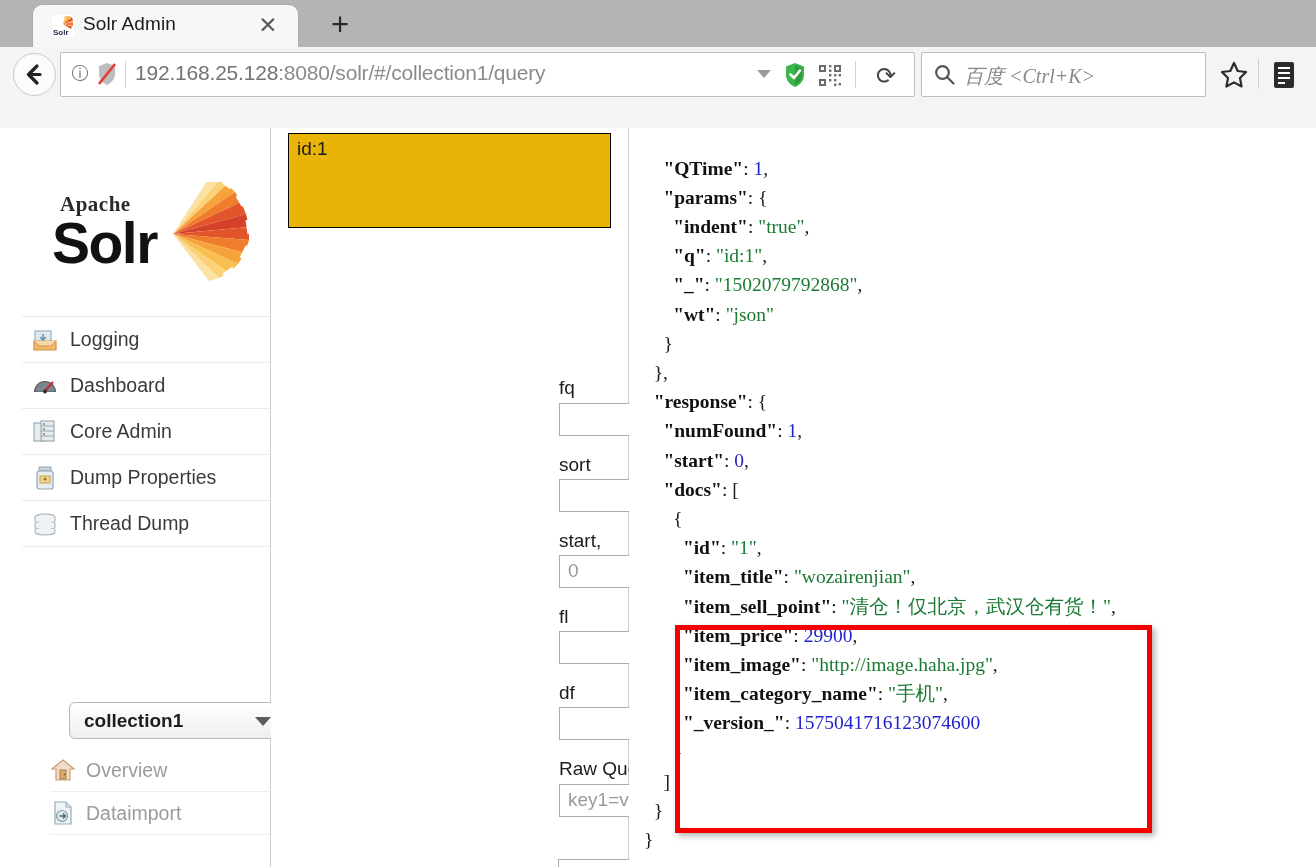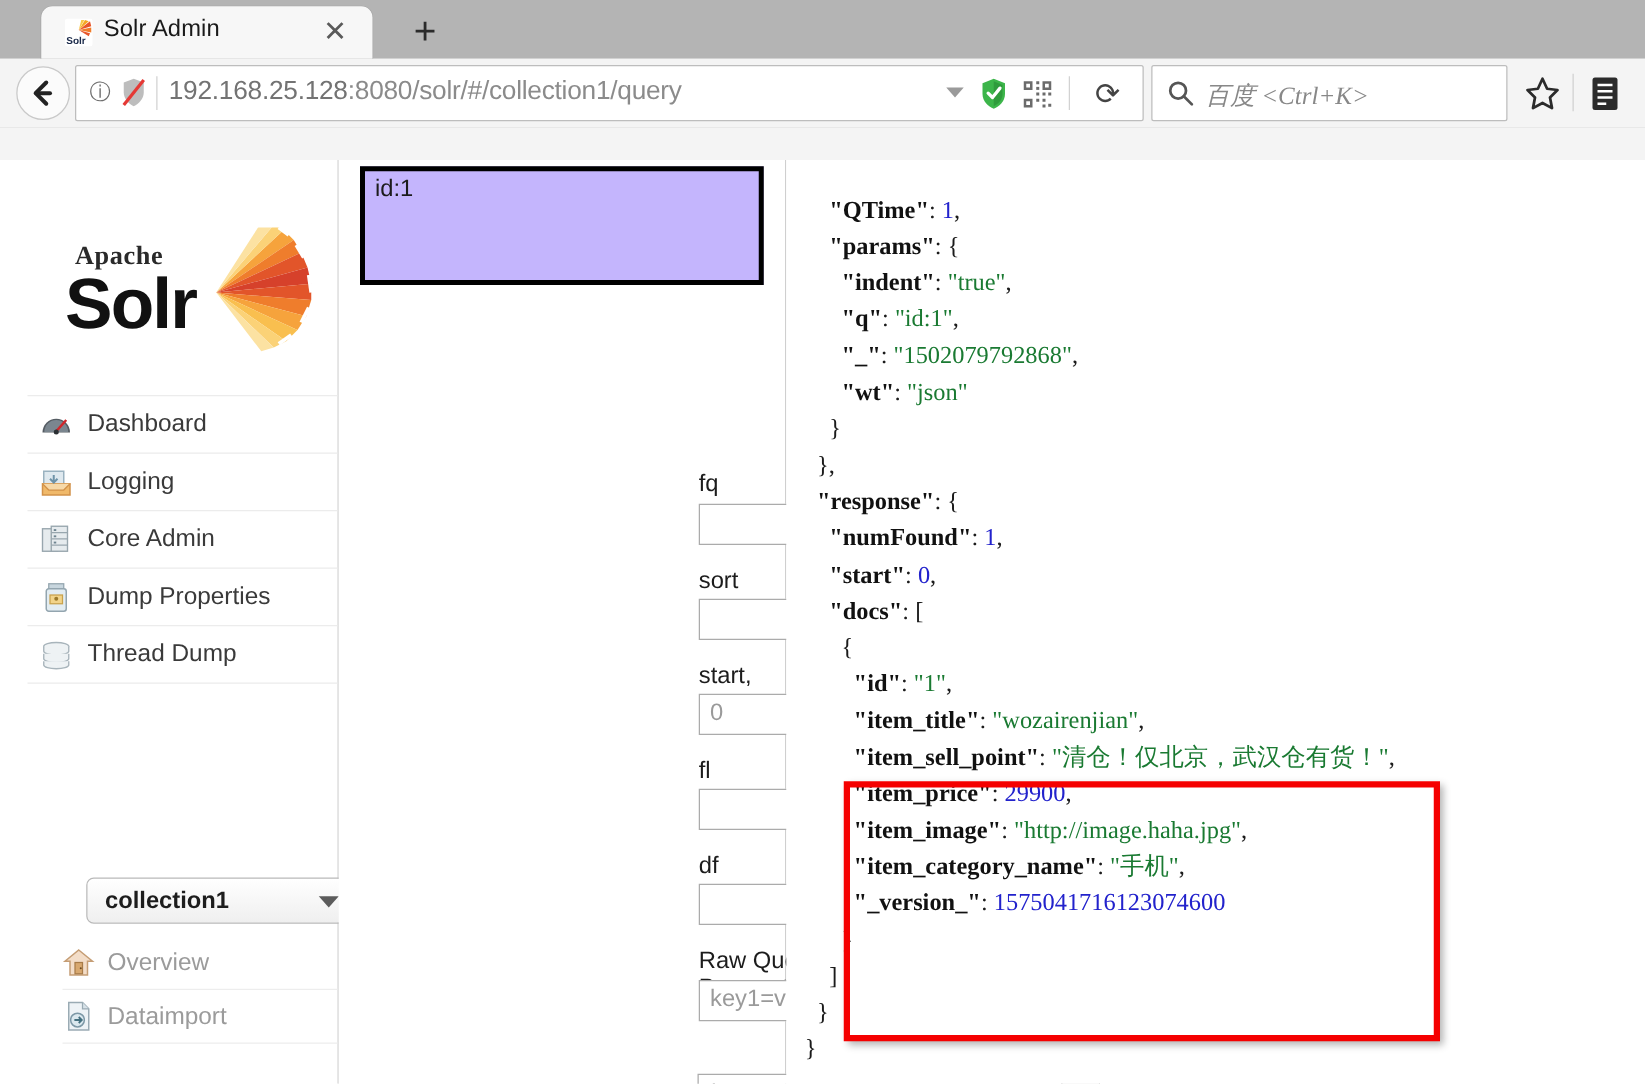--- a/index.html
+++ b/index.html
@@ -172,21 +172,21 @@
     font-family: "Liberation Sans", sans-serif;
   }
   .qf-input {
     position: absolute; border: 1px solid #ababab; background: #ffffff;
     box-sizing: border-box; font-size: 19px; color: #1c1c1c; padding: 4px 8px;
     font-family: "Liberation Sans", sans-serif;
   }
   .qf-input.ph { color: #9a9a9a; }
   .qf-textarea {
     position: absolute; left: 17px; top: 5px; width: 323px; height: 95px;
-    border: 4px solid #000000; background: #c4b5fd; box-sizing: border-box;
+    border: 1px solid #000000; background: #eab308; box-sizing: border-box;
     font-size: 19px; color: #1c1c1c; padding: 4px 8px;
     font-family: "Liberation Sans", sans-serif;
   }
   .resizer { position: absolute; right: 4px; bottom: 3px; width: 12px; height: 12px; }
   .btn-sq {
     position: absolute; width: 26px; height: 26px; border-radius: 4px;
   }
   .btn-minus { background: linear-gradient(#e8453c, #c22a22); border: 1px solid #a51f18; }
   .btn-plus { background: linear-gradient(#63c752, #2f9c26); border: 1px solid #248a1c; }
   .btn-sq .glyph {
@@ -376,38 +376,38 @@
           </svg>
         </div>
         <div class="logo-apache">Apache</div>
         <div class="logo-solr">Solr</div>
       </div>
 
       <div class="navlist">
         <div class="navitem">
           <span class="navicon">
             <svg width="26" height="26" viewBox="0 0 26 26">
+              <rect x="3" y="4" width="16" height="14" fill="#dfe9ef" stroke="#9ab2c0" stroke-width="1.2"></rect>
+              <path d="M2 14 L24 14 L24 23 L2 23 Z" fill="#f0b96a" stroke="#d2924a" stroke-width="1.2"></path>
+              <path d="M2 14 L7 19 L19 19 L24 14" fill="#f7d9a8" stroke="#d2924a" stroke-width="1"></path>
+              <path d="M11 7 L11 12 M8 10 L11 13 L14 10" stroke="#6f93a8" stroke-width="1.6" fill="none"></path>
+            </svg>
+          </span>
+          <span class="navlabel">Logging</span>
+        </div>
+        <div class="navitem">
+          <span class="navicon">
+            <svg width="26" height="26" viewBox="0 0 26 26">
               <path d="M2 19 A11 11 0 0 1 24 19 Z" fill="#555c63"></path>
               <path d="M3.5 18.5 A9.5 9.5 0 0 1 22.5 18.5 Z" fill="#7b868f"></path>
               <line x1="13" y1="18" x2="21" y2="9" stroke="#d0262a" stroke-width="2"></line>
               <circle cx="13" cy="18.5" r="2" fill="#2a2f33"></circle>
             </svg>
           </span>
           <span class="navlabel">Dashboard</span>
-        </div>
-        <div class="navitem">
-          <span class="navicon">
-            <svg width="26" height="26" viewBox="0 0 26 26">
-              <rect x="3" y="4" width="16" height="14" fill="#dfe9ef" stroke="#9ab2c0" stroke-width="1.2"></rect>
-              <path d="M2 14 L24 14 L24 23 L2 23 Z" fill="#f0b96a" stroke="#d2924a" stroke-width="1.2"></path>
-              <path d="M2 14 L7 19 L19 19 L24 14" fill="#f7d9a8" stroke="#d2924a" stroke-width="1"></path>
-              <path d="M11 7 L11 12 M8 10 L11 13 L14 10" stroke="#6f93a8" stroke-width="1.6" fill="none"></path>
-            </svg>
-          </span>
-          <span class="navlabel">Logging</span>
         </div>
         <div class="navitem">
           <span class="navicon">
             <svg width="26" height="26" viewBox="0 0 26 26">
               <g fill="#e6ebee" stroke="#98a6ae" stroke-width="1.1">
                 <rect x="2" y="4" width="12" height="18"></rect>
                 <rect x="9" y="2" width="13" height="20"></rect>
               </g>
               <g stroke="#98a6ae" stroke-width="1">
                   <line x1="9" y1="7" x2="22" y2="7"></line>

